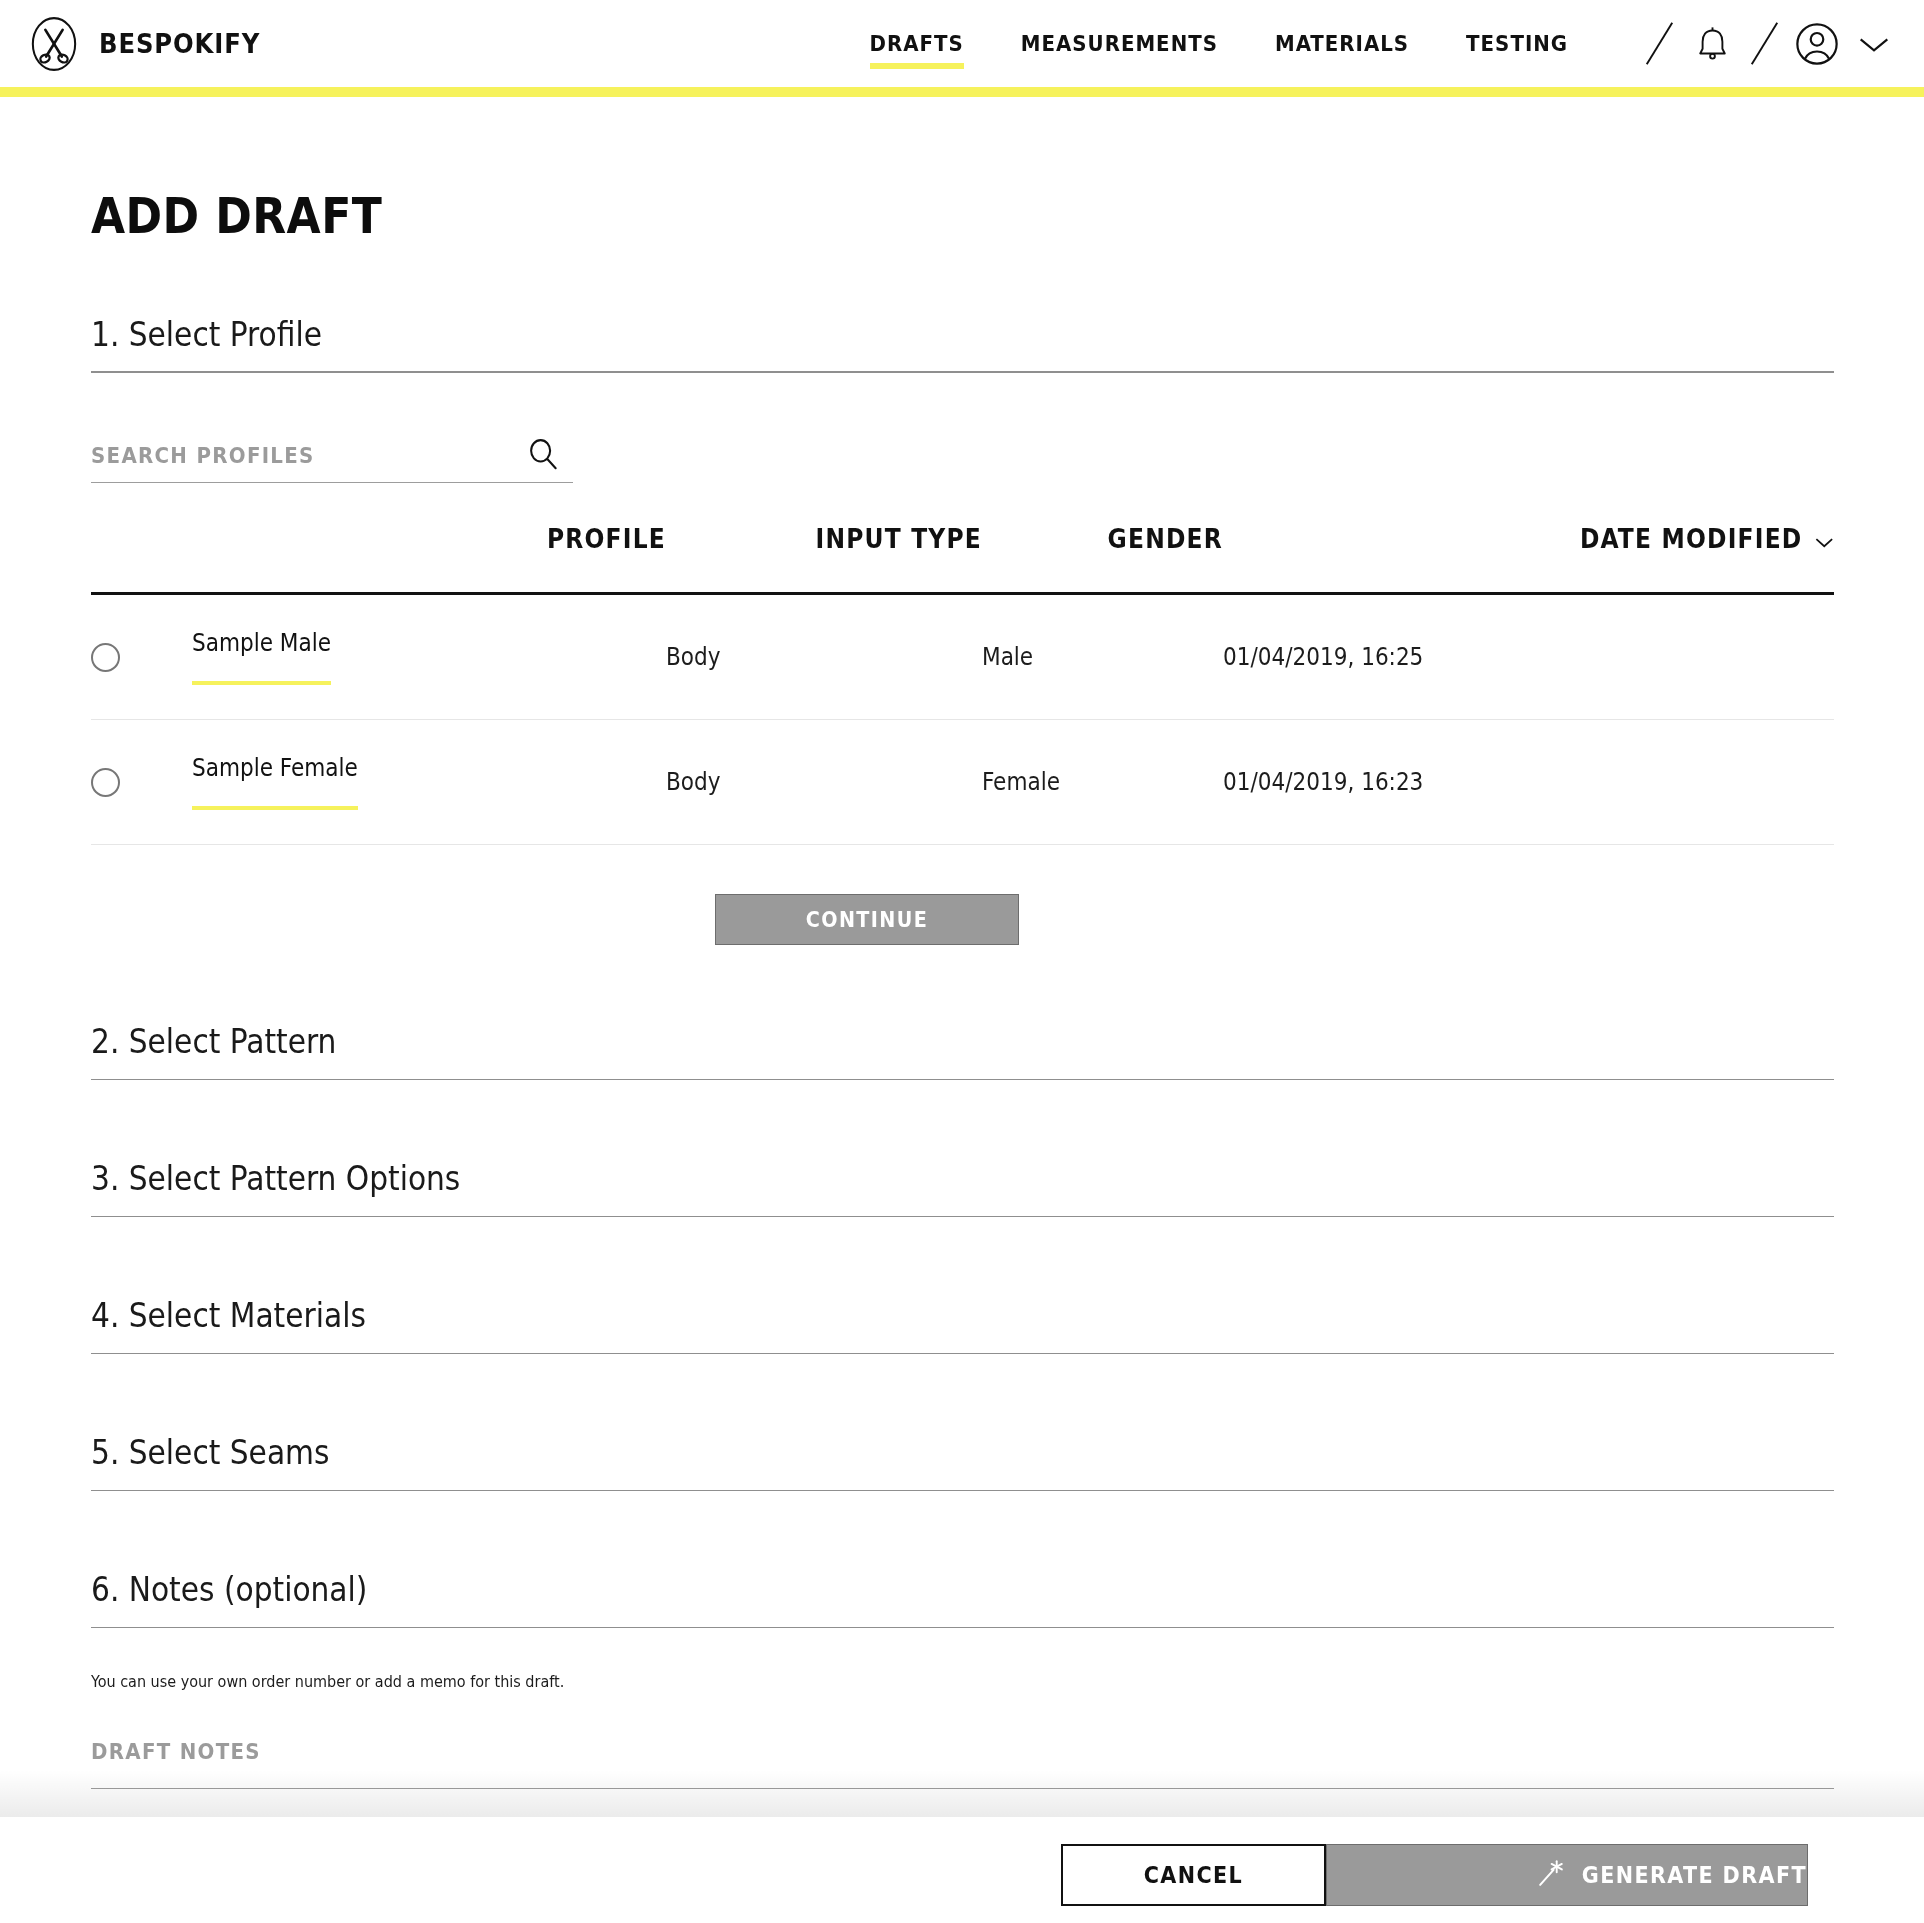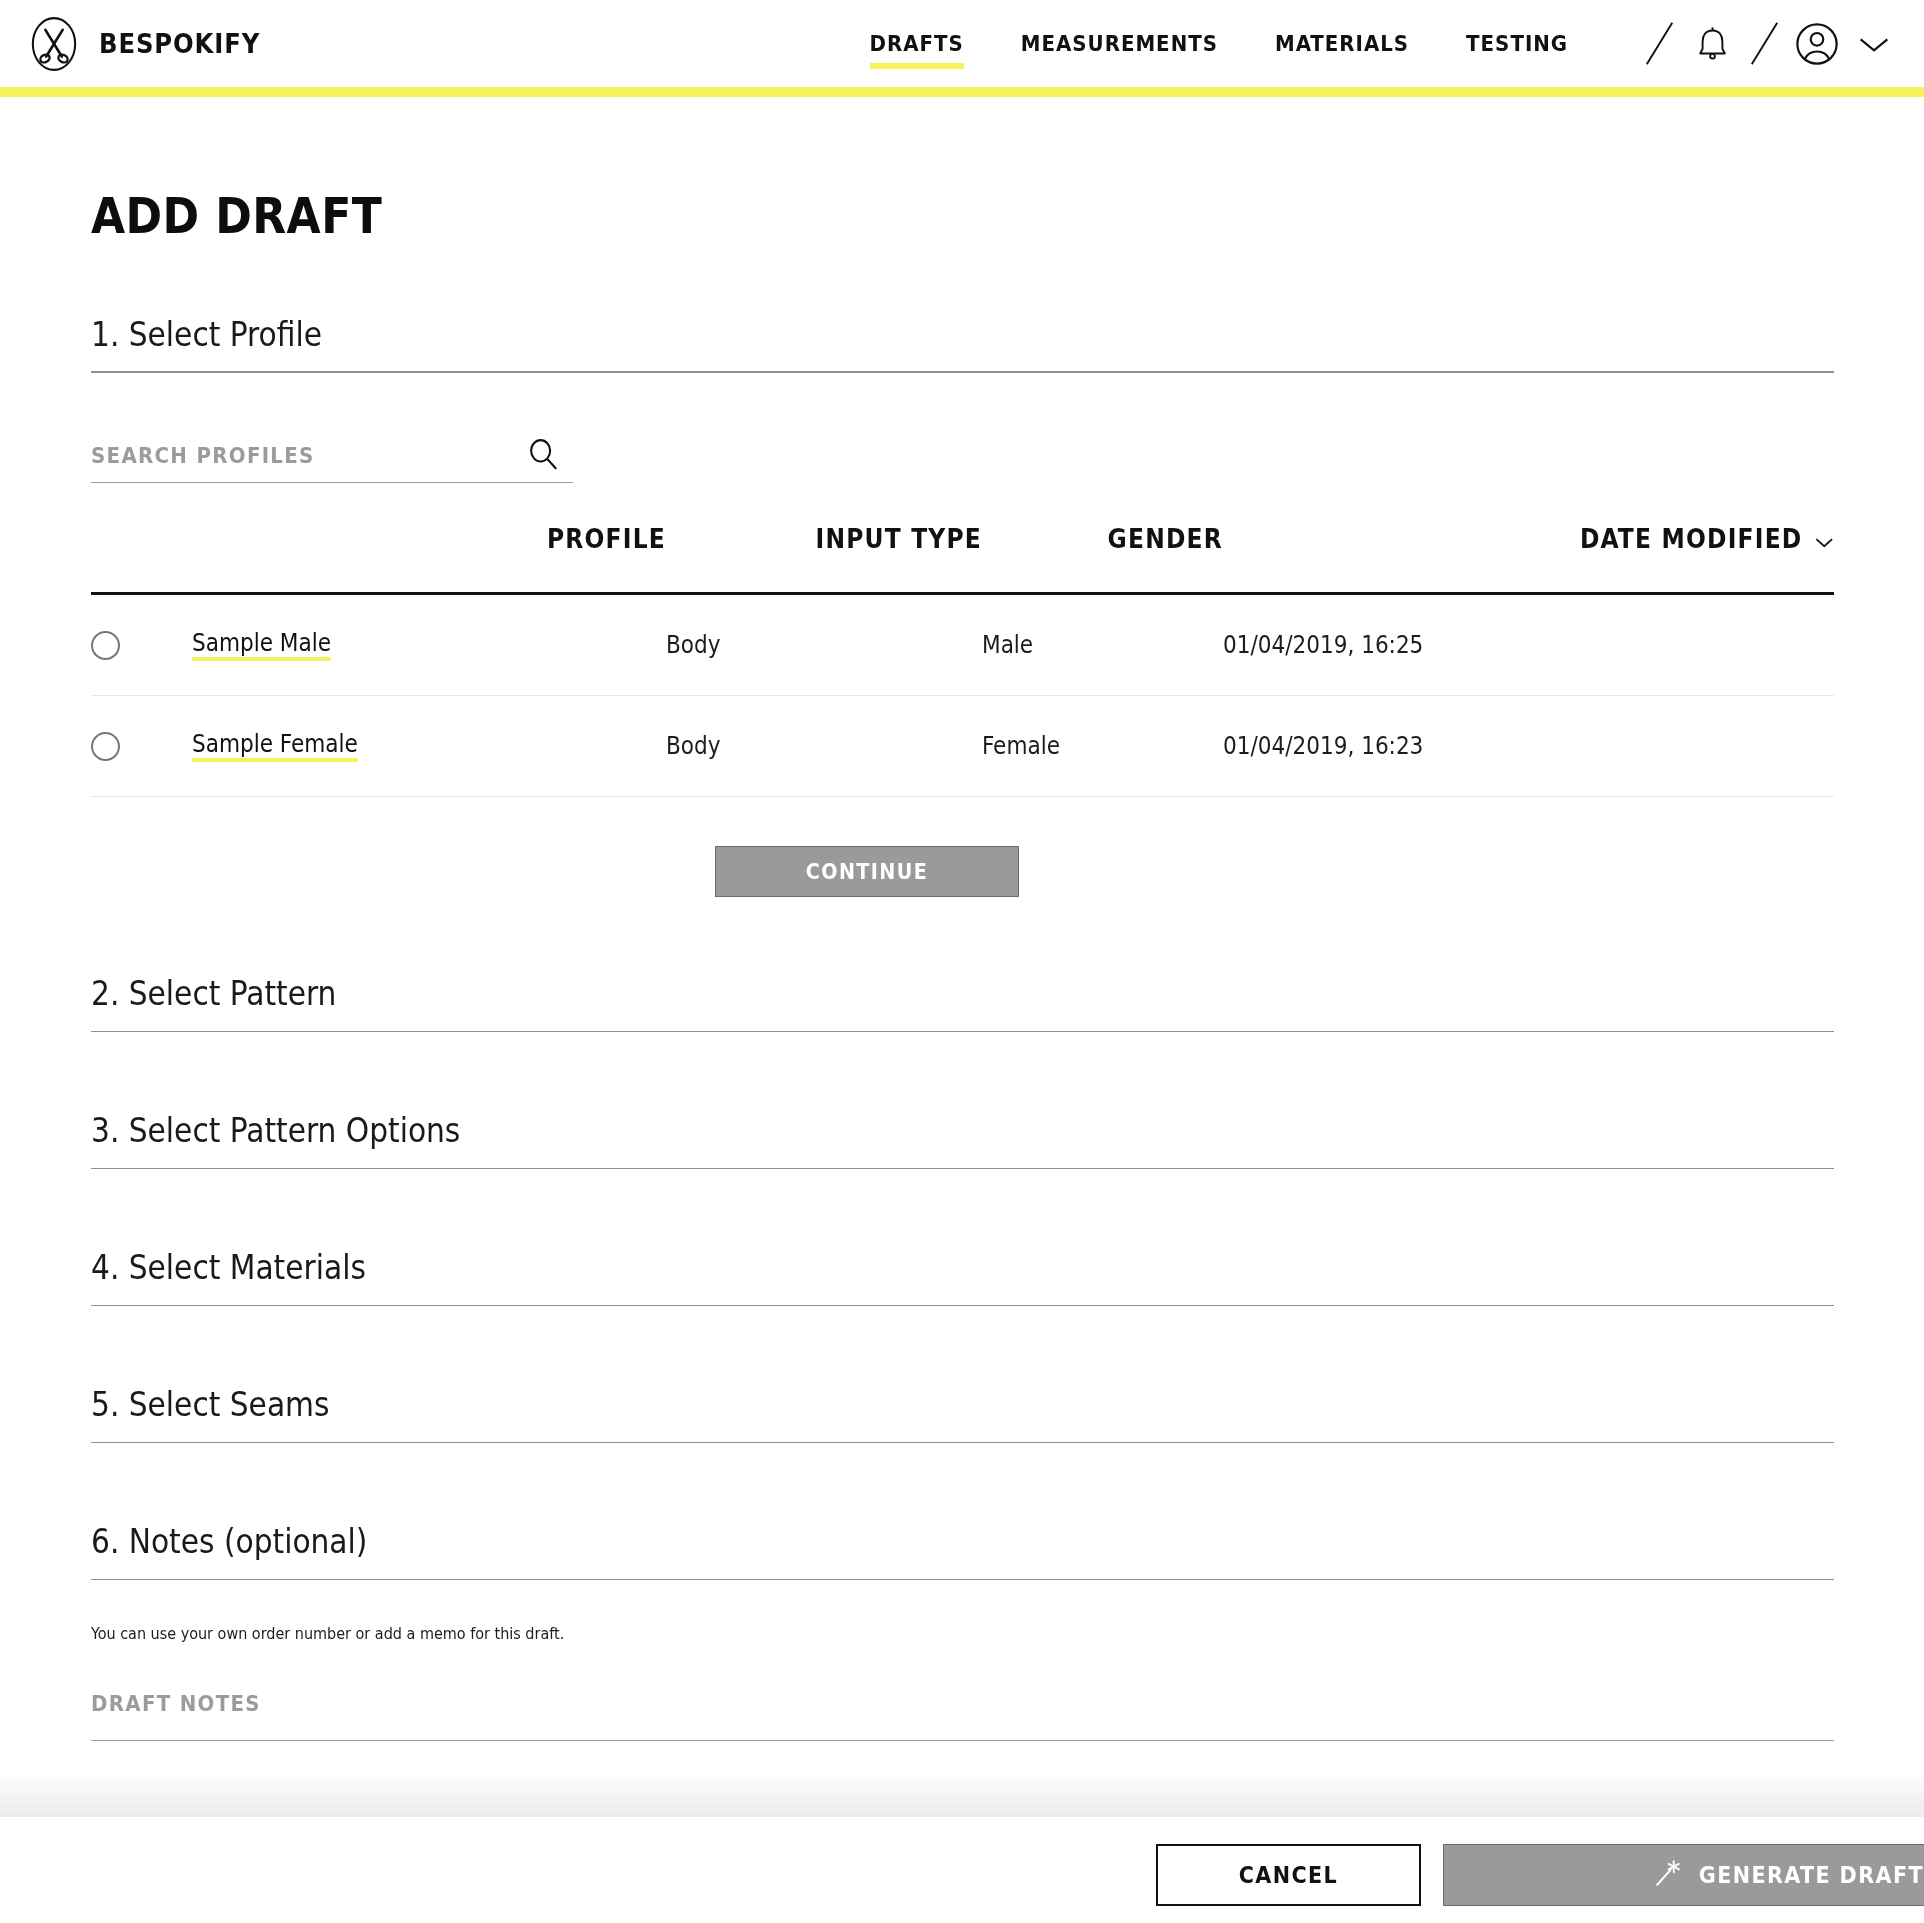--- a/index.html
+++ b/index.html
@@ -233,21 +233,21 @@
     cursor: pointer;
     display: block;
   }
   .profile-link {
     display: inline-block;
     font-family: "DejaVu Sans Condensed", "Liberation Sans Narrow", "Liberation Sans", sans-serif;
     font-size: 24px;
     color: #111111;
     cursor: pointer;
     position: relative;
-    padding-bottom: 0;
+    padding-bottom: 24px;
     border-bottom: 4px solid #f6f25c;
   }
 
   
   .continue-row {
     margin-top: 49px;
     padding-left: 624px;
   }
   .btn-continue {
     width: 304px;
@@ -298,21 +298,21 @@
   }
   .footer {
     position: absolute;
     left: 0; bottom: 0;
     width: 1925px;
     height: 96px;
     background: #ffffff;
     display: flex;
     align-items: center;
     justify-content: flex-end;
-    gap: 22px;
+    padding-right: 117px;
     z-index: 30;
   }
   .btn-cancel {
     width: 265px;
     height: 62px;
     background: #ffffff;
     border: 2.4px solid #111111;
     color: #111111;
     font-family: "DejaVu Sans Condensed", "Liberation Sans Narrow", "Liberation Sans", sans-serif;
     font-weight: bold;

